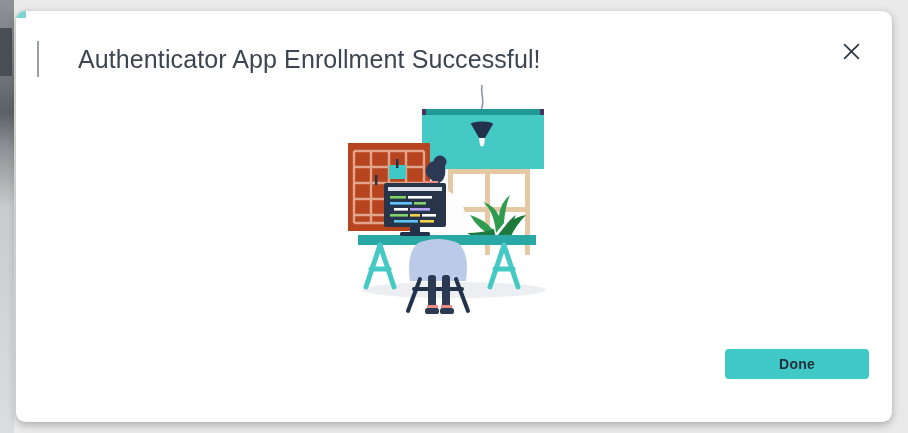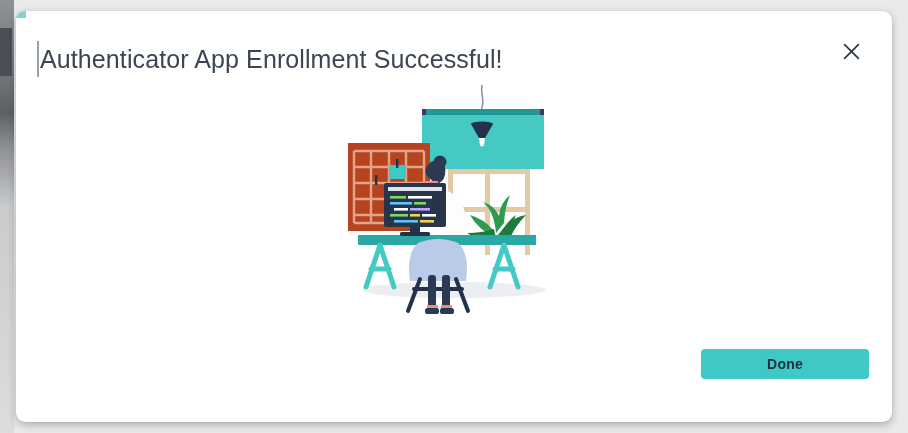--- a/index.html
+++ b/index.html
@@ -80,20 +80,21 @@
   .dialog-title {
     position: absolute;
     left: 24px;
     top: 31px;
     font-size: 25px;
     line-height: 34px;
     font-weight: 400;
     color: #3c4652;
     letter-spacing: 0.1px;
     white-space: nowrap;
+    padding-left: 38px;
   }
 
   .close-button {
     position: absolute;
     right: 19px;
     top: 18px;
     width: 44px;
     height: 44px;
     display: flex;
     align-items: center;
@@ -128,21 +129,21 @@
     left: 0;
     bottom: 0;
     width: 876px;
     height: 78px;
   }
 
   .done-button {
     position: absolute;
     right: 23px;
     top: 5px;
-    width: 168px;
+    width: 144px;
     height: 30px;
     background: #3ec9c6;
     border: none;
     border-radius: 4px;
     color: #23303c;
     font-family: "Liberation Sans", sans-serif;
     font-size: 14px;
     font-weight: 700;
     letter-spacing: 0.2px;
     cursor: pointer;

